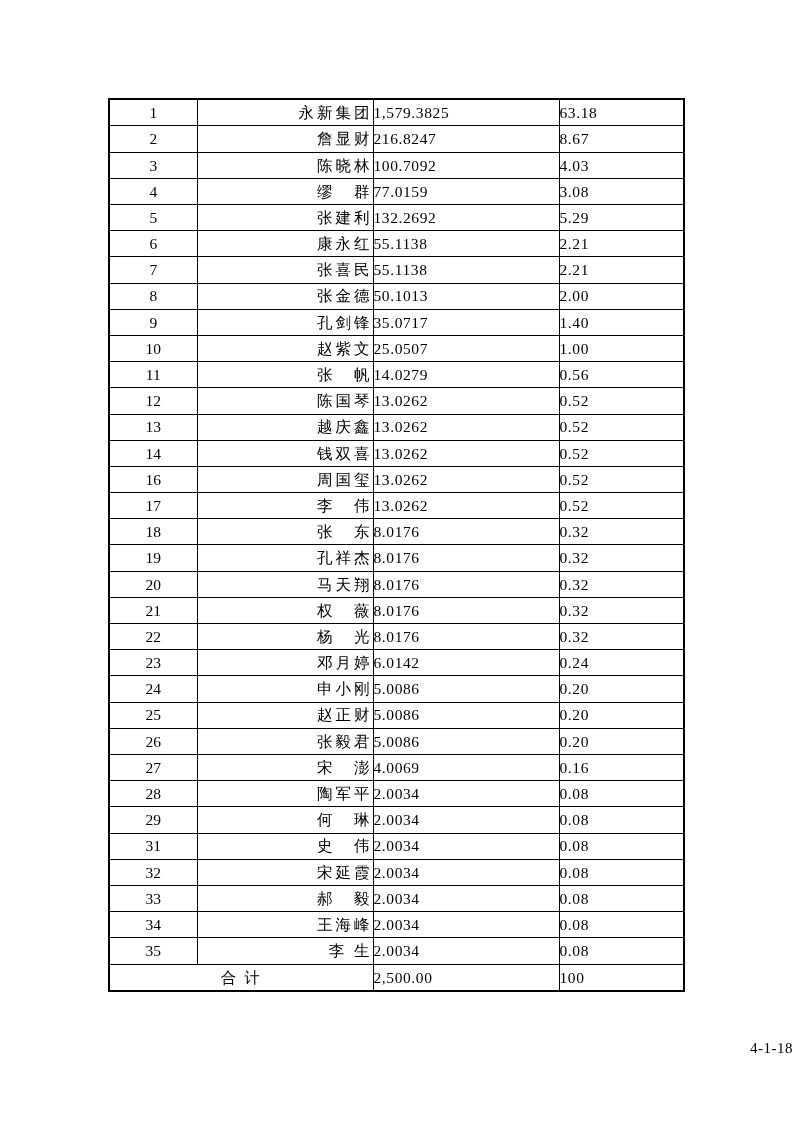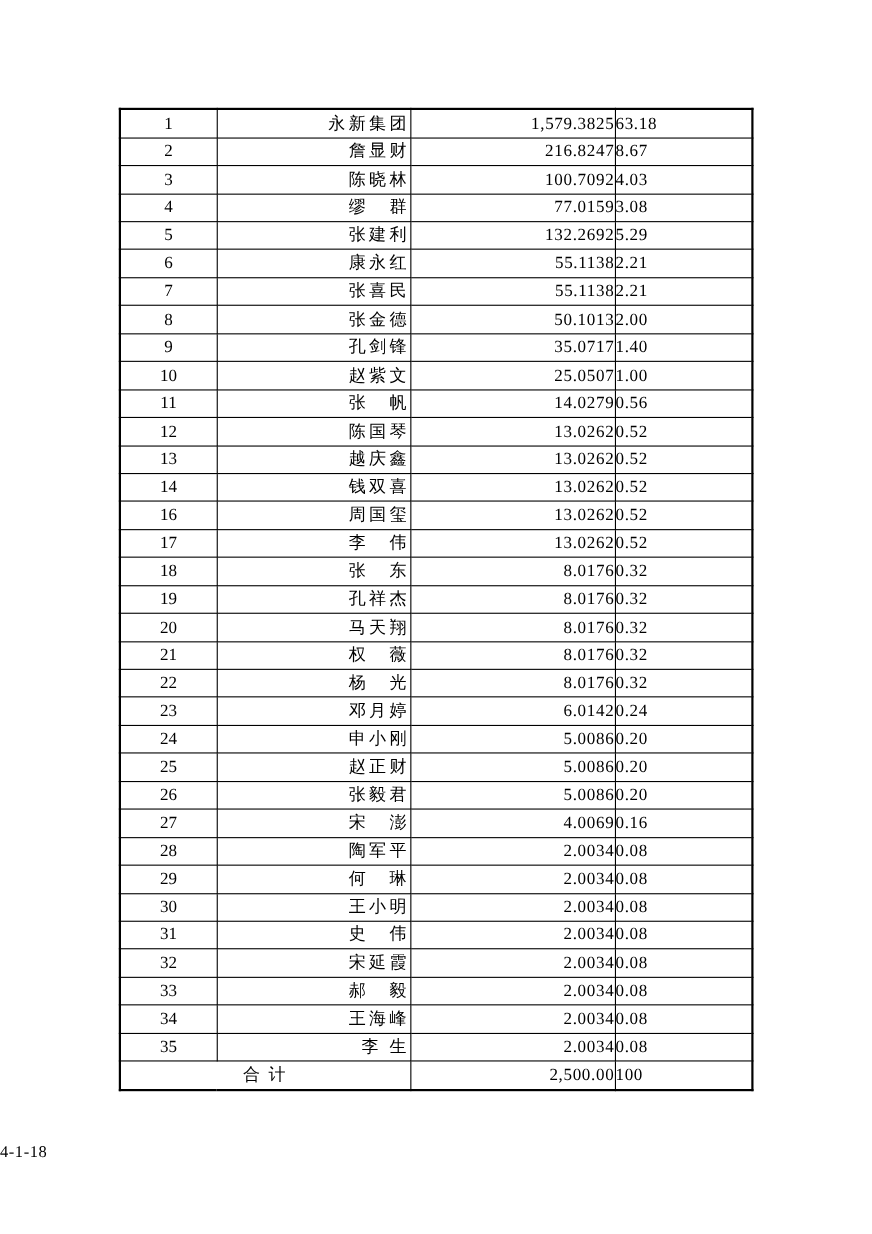--- a/index.html
+++ b/index.html
@@ -40,38 +40,38 @@
   }
   td.c-no {
     text-align: center;
   }
   td.c-name {
     text-align: right;
     padding-left: 26px;
     letter-spacing: 3px;
   }
   td.c-amt {
-    text-align: right;
+    text-align: left;
     padding-right: 10px;
     letter-spacing: 0.6px;
   }
   td.c-pct {
     padding-right: 6px;
     letter-spacing: 0.6px;
   }
   td.c-total-label {
     text-align: center;
     letter-spacing: 2px;
   }
   .page-footer {
     position: absolute;
     left: 0;
     top: 1040px;
     width: 100%;
-    text-align: left;
+    text-align: right;
     font-size: 15px;
     letter-spacing: 0.5px;
   }
 </style>
 </head>
 <body>
 
 <div class="page">
 
   <table class="sh-table">
@@ -240,26 +240,20 @@
   </tr>
         <tr>
     <td class="c-no">28</td>
     <td class="c-name">陶军平</td>
     <td class="c-amt">2.0034</td>
     <td class="c-pct">0.08</td>
   </tr>
         <tr>
     <td class="c-no">29</td>
     <td class="c-name">何　琳</td>
-    <td class="c-amt">2.0034</td>
-    <td class="c-pct">0.08</td>
-  </tr>
-        <tr>
-    <td class="c-no">30</td>
-    <td class="c-name">王小明</td>
     <td class="c-amt">2.0034</td>
     <td class="c-pct">0.08</td>
   </tr>
         <tr>
     <td class="c-no">31</td>
     <td class="c-name">史　伟</td>
     <td class="c-amt">2.0034</td>
     <td class="c-pct">0.08</td>
   </tr>
         <tr>

